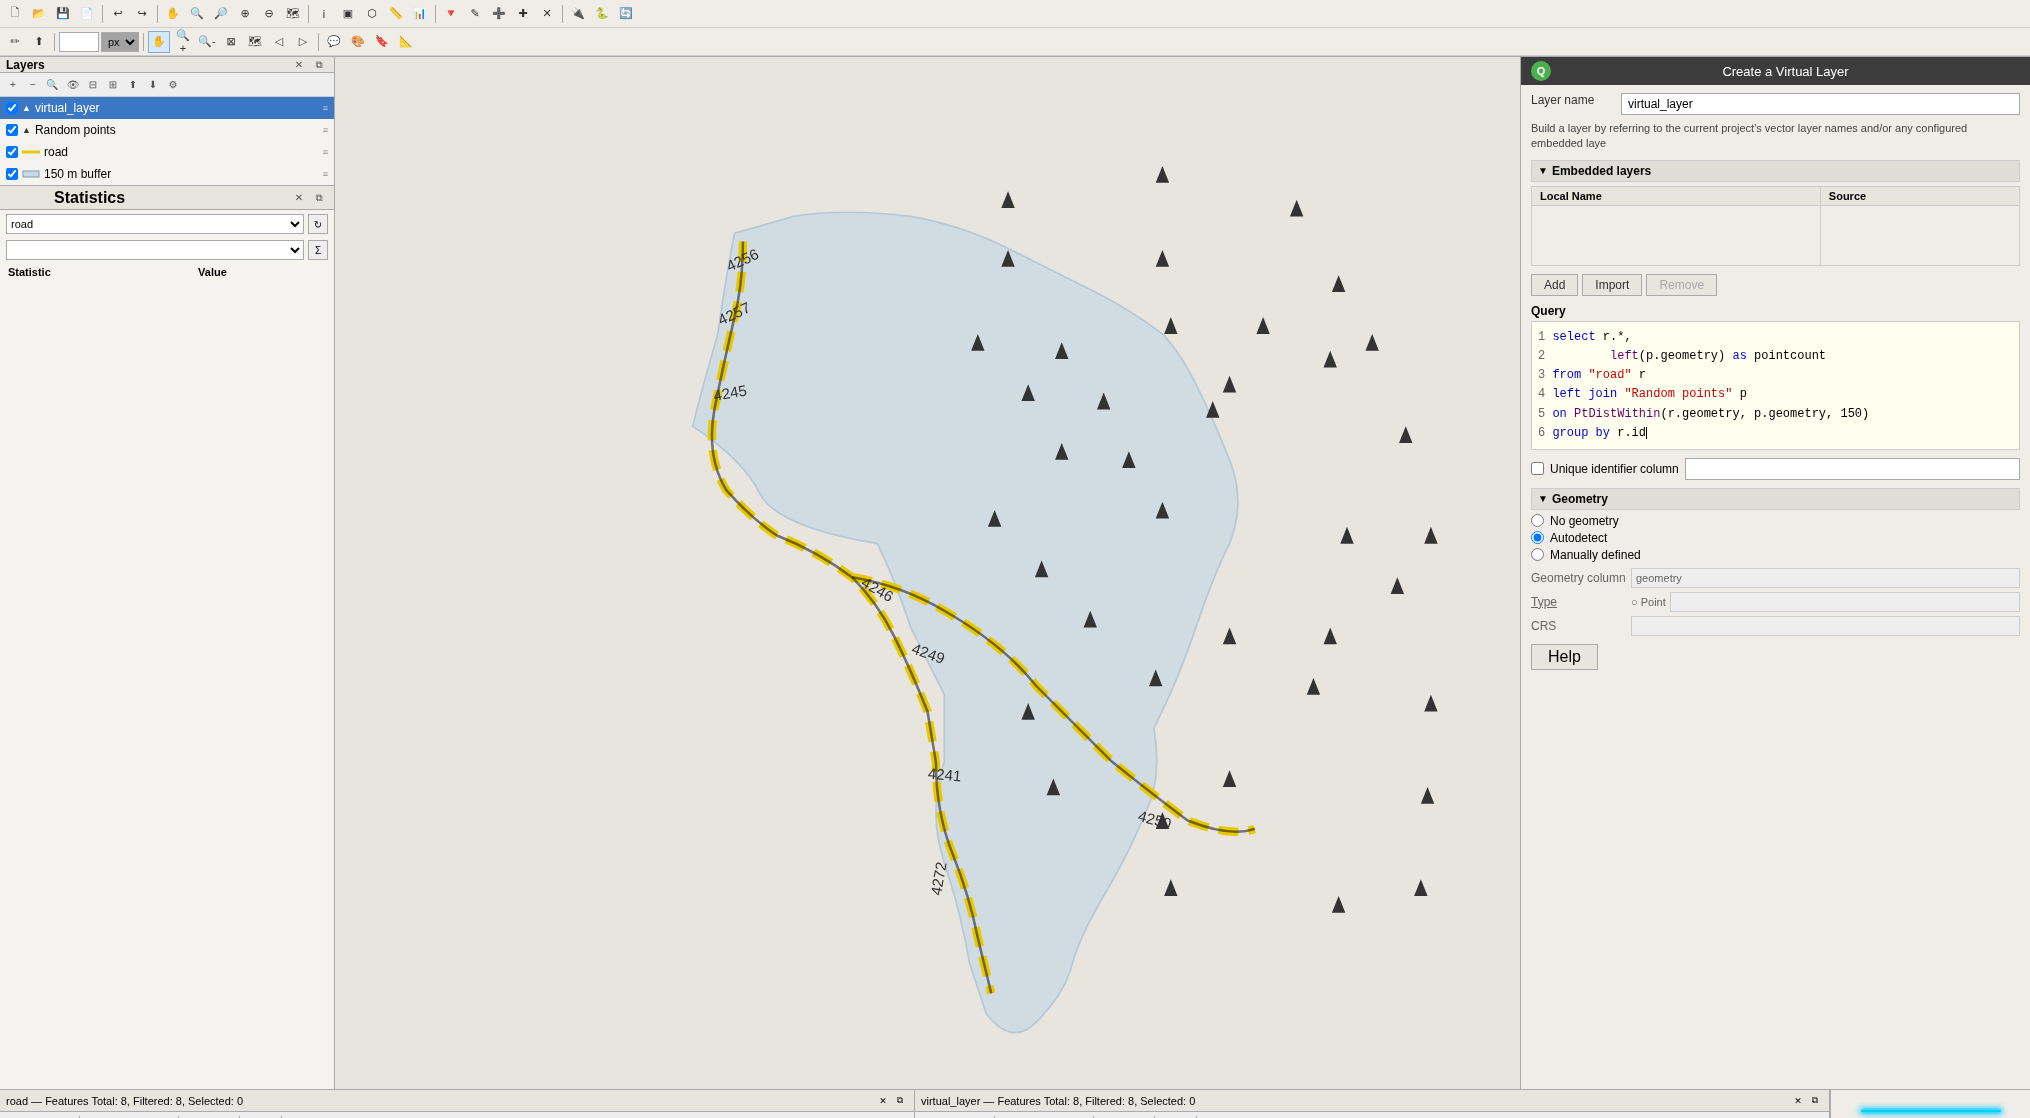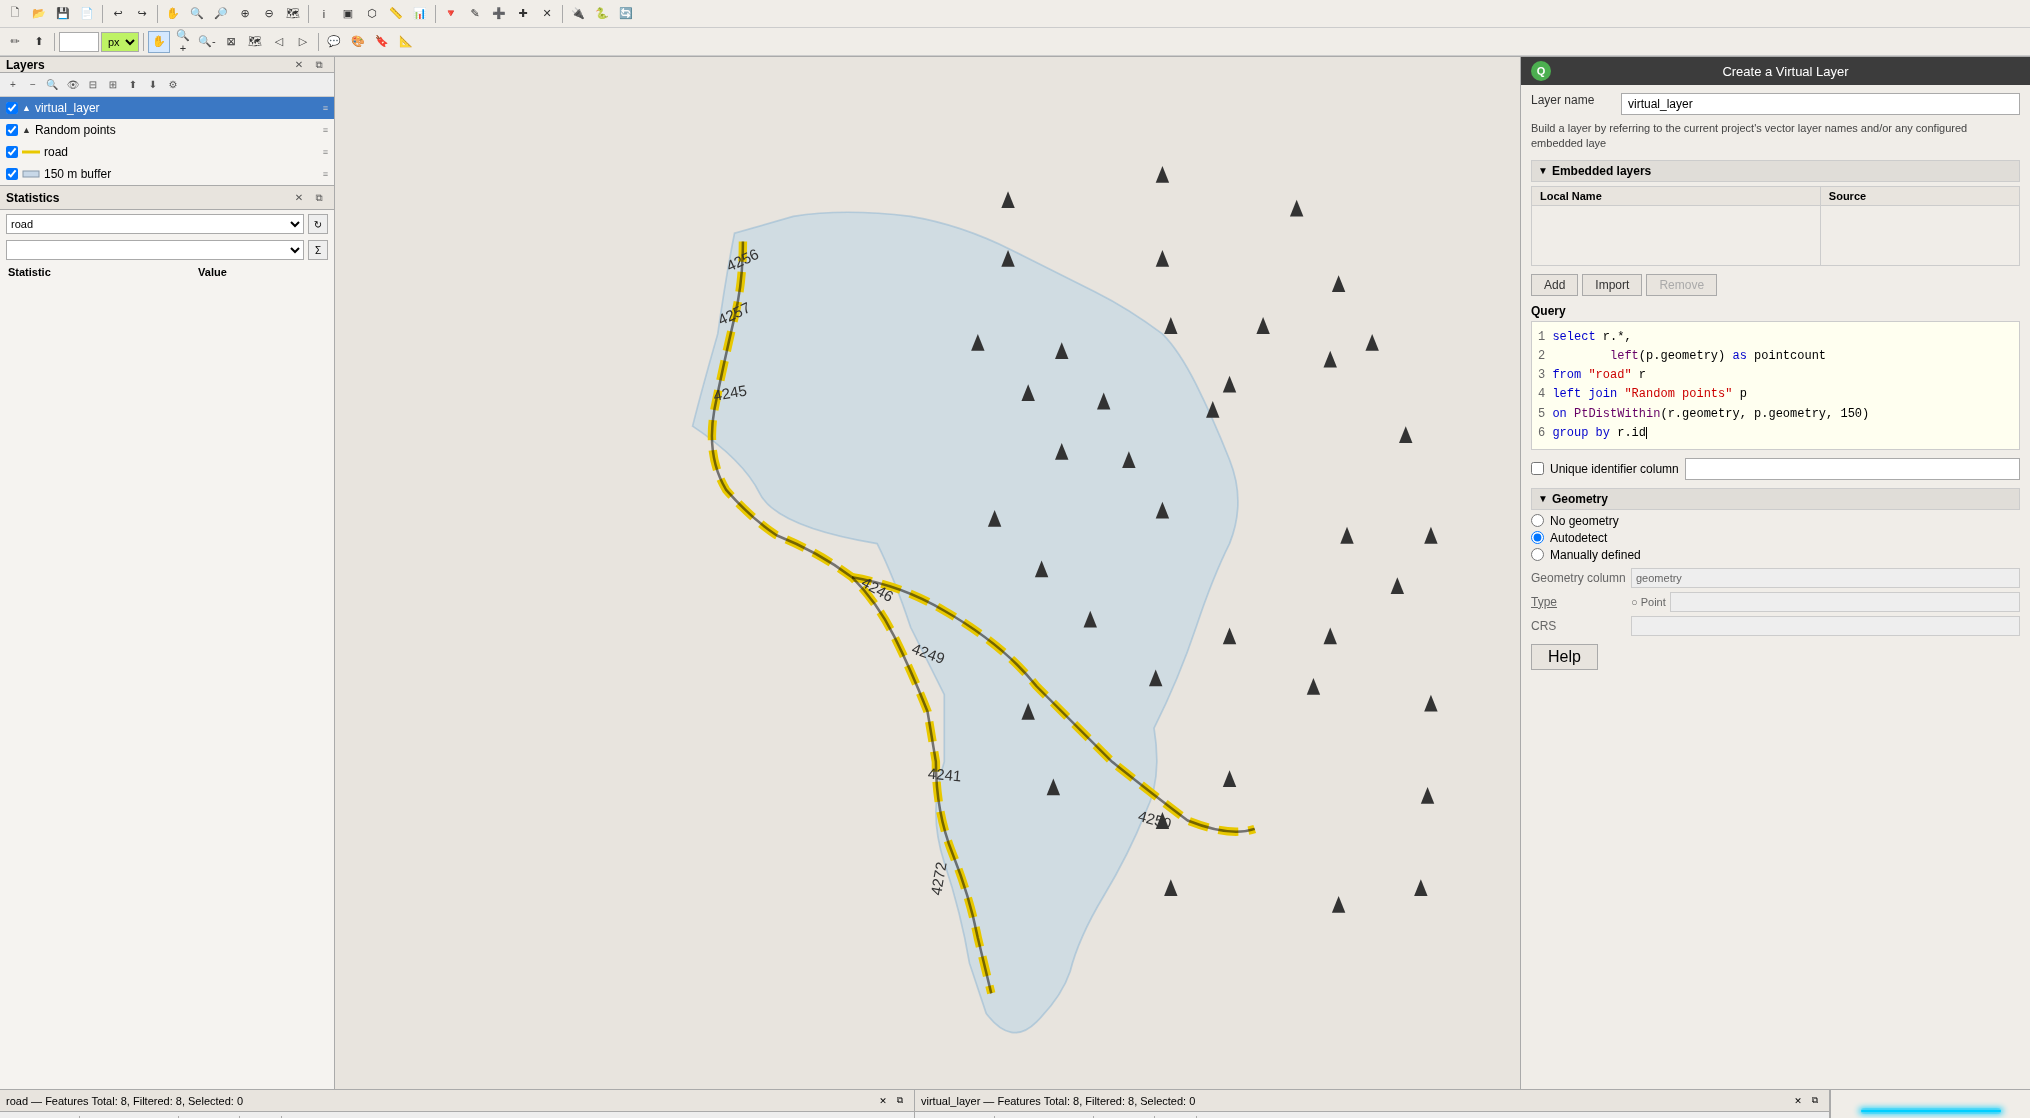--- a/index.html
+++ b/index.html
@@ -21,21 +21,21 @@
     .toolbar-btn {
       display: inline-flex; align-items: center; justify-content: center;
       width: 22px; height: 22px; cursor: pointer; border: 1px solid transparent;
       background: transparent; font-size: 11px; color: #333;
     }
     .toolbar-separator { width: 1px; height: 18px; background: #aaa; margin: 0 2px; }
     .toolbar-input {
       height: 20px; border: 1px solid #aaa; background: white; padding: 0 4px; font-size: 11px; width: 40px;
     }
     .toolbar-select {
-      height: 20px; border: 1px solid #aaa; background: #bef264; font-size: 11px; padding: 0 2px;
+      height: 20px; border: 1px solid #aaa; background: #a3a3a3; font-size: 11px; padding: 0 2px;
     }
 
     
     .main-area {
       display: flex;
       height: calc(1118px - 56px - 30px);
     }
 
     
     .left-panel {
@@ -83,21 +83,21 @@
       display: flex; flex-direction: column;
       background: #f5f3f0;
     }
     .stats-header {
       background: #e8e4de;
       border-bottom: 1px solid #aaa;
       padding: 2px 6px;
       display: flex; align-items: center; justify-content: space-between;
       height: 24px;
     }
-    .stats-title { font-weight: bold; font-size: 12px; }
+    .stats-title { font-weight: bold; font-size: 16px; margin-left: 48px; }
     .stats-controls { display: flex; align-items: center; gap: 4px; padding: 4px 6px; }
     .stats-select { height: 20px; border: 1px solid #aaa; background: white; font-size: 11px; flex: 1; }
     .stats-refresh { width: 20px; height: 20px; border: 1px solid #aaa; background: #eee; cursor: pointer; display: flex; align-items: center; justify-content: center; font-size: 10px; }
     .stats-field-row { display: flex; align-items: center; gap: 4px; padding: 2px 6px; }
     .stats-field-select { height: 20px; border: 1px solid #aaa; background: white; font-size: 11px; flex: 1; }
     .stats-compute { width: 20px; height: 20px; border: 1px solid #aaa; background: #eee; cursor: pointer; display: flex; align-items: center; justify-content: center; font-size: 10px; }
     .stats-table { width: 100%; font-size: 11px; }
     .stats-table th { text-align: left; padding: 2px 6px; font-weight: bold; }
 
     

